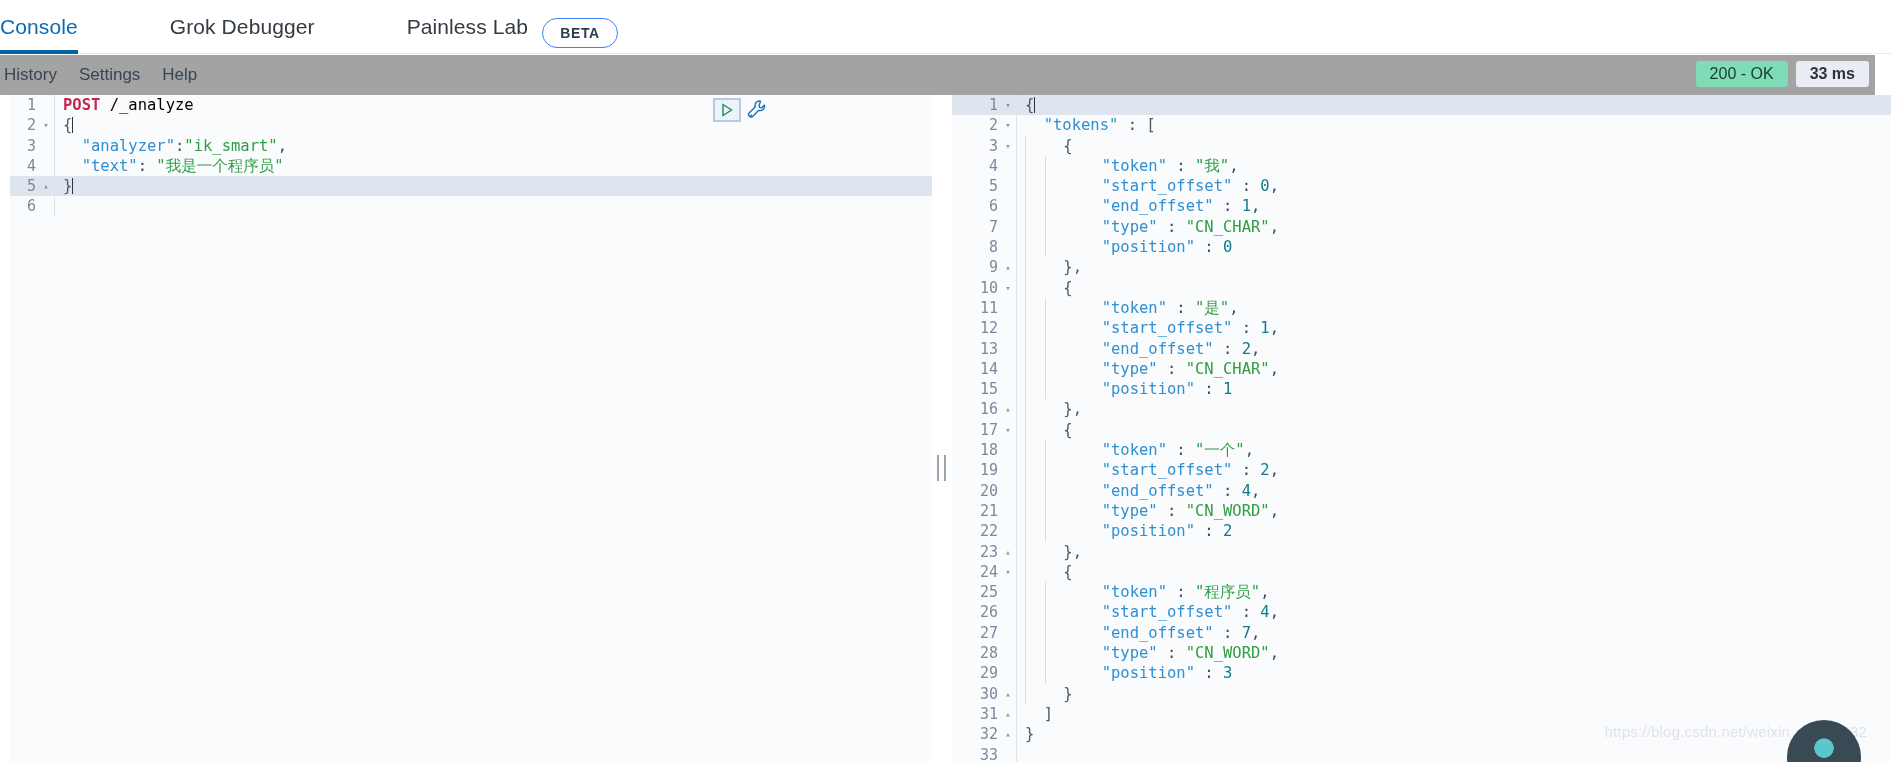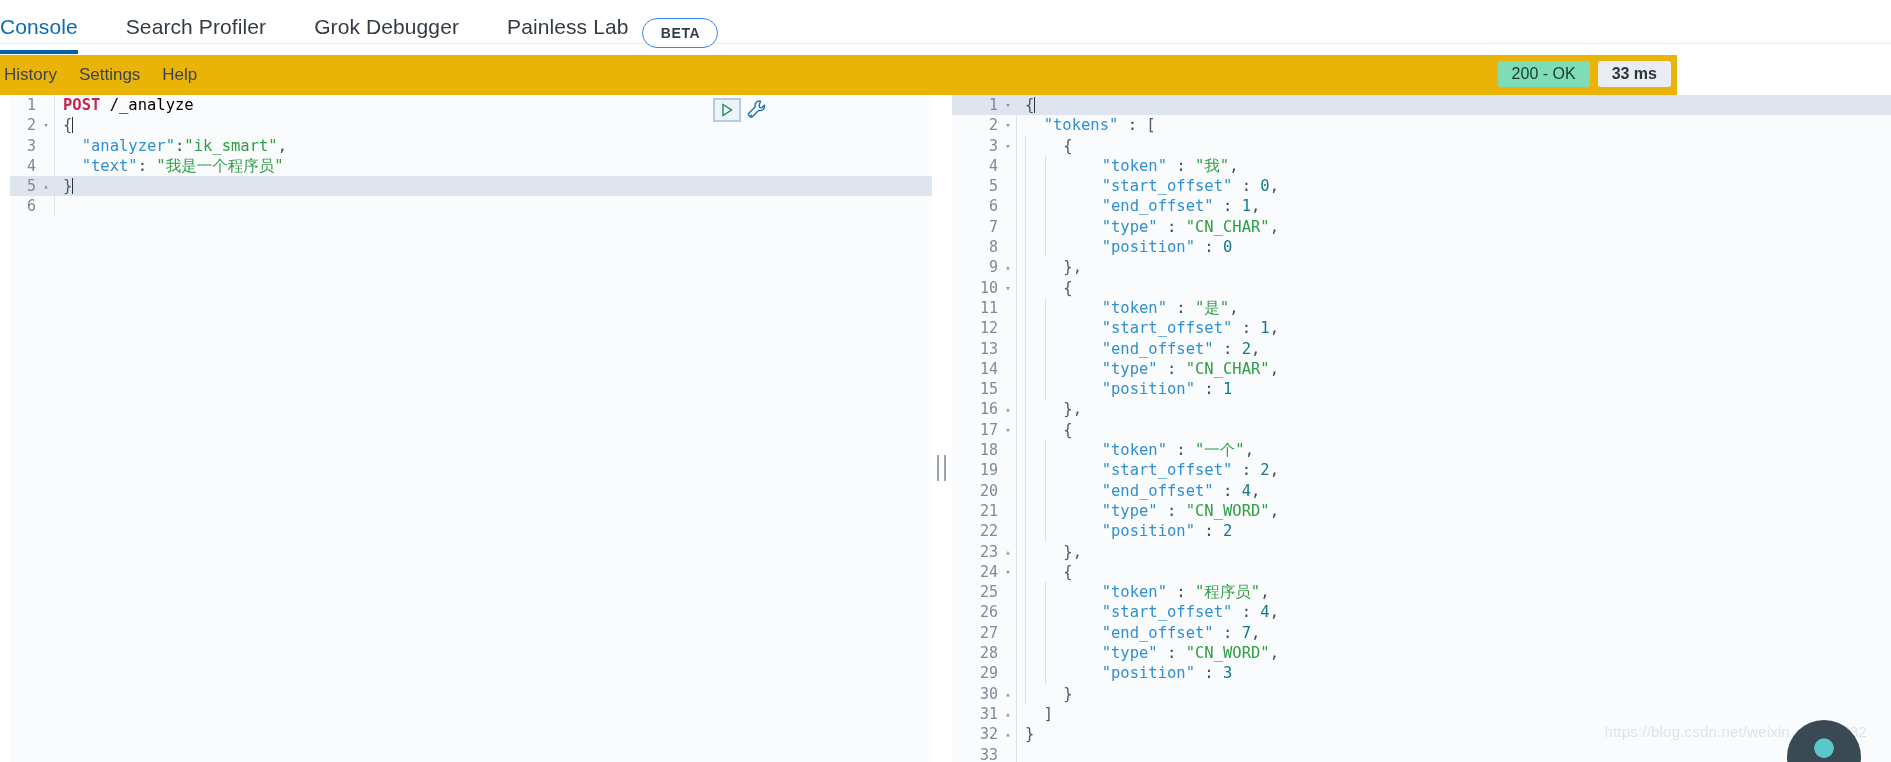--- a/index.html
+++ b/index.html
@@ -13,25 +13,26 @@
   }
   #app {
     position: relative;
     width: 1891px; height: 762px;
     background: #ffffff;
   }
 
   
   .tabbar {
     position: absolute; left: 0; top: 0;
-    width: 1891px; height: 44px;
+    width: 1891px; height: 54px;
     background: #ffffff;
     border-bottom: 1px solid #e6ebf2;
     display: flex; align-items: flex-start;
     padding-left: 0;
+    gap: 44px;
   }
   .tab {
     position: relative;
     height: 54px;
     display: flex; align-items: center;
     padding: 0 24px;
     font-size: 21px;
     color: #333b44;
     cursor: pointer;
     letter-spacing: 0.1px;
@@ -54,22 +55,22 @@
     border-radius: 15px;
     font-size: 14px; font-weight: bold;
     letter-spacing: 0.6px;
     color: #2f3c4c;
     background: #ffffff;
   }
 
   
   .subbar {
     position: absolute; left: 0; top: 55px;
-    width: 1677px; height: 40px;
-    background: #eab308;
+    width: 1875px; height: 40px;
+    background: #a3a3a3;
     display: flex; align-items: center;
   }
   .subbar .links { display: flex; align-items: center; padding-left: 2px; }
   .sublink {
     font-size: 17px;
     color: #3a4552;
     padding: 0 14px 0 0;
     margin-right: 8px;
     cursor: pointer;
   }
@@ -250,23 +251,20 @@
 </head>
 <body>
 
 <div id="app">
 
   <div class="tabbar" id="tabbar">
       <div class="tab active first">
         <span>Console</span>
       </div>
       <div class="tab">
-        <span>Search Profiler</span>
-      </div>
-      <div class="tab">
         <span>Grok Debugger</span>
       </div>
       <div class="tab">
         <span>Painless Lab</span>
         <span class="beta-badge">BETA</span>
       </div>
     </div>
 
   <div class="subbar">
     <div class="links" id="sublinks">

